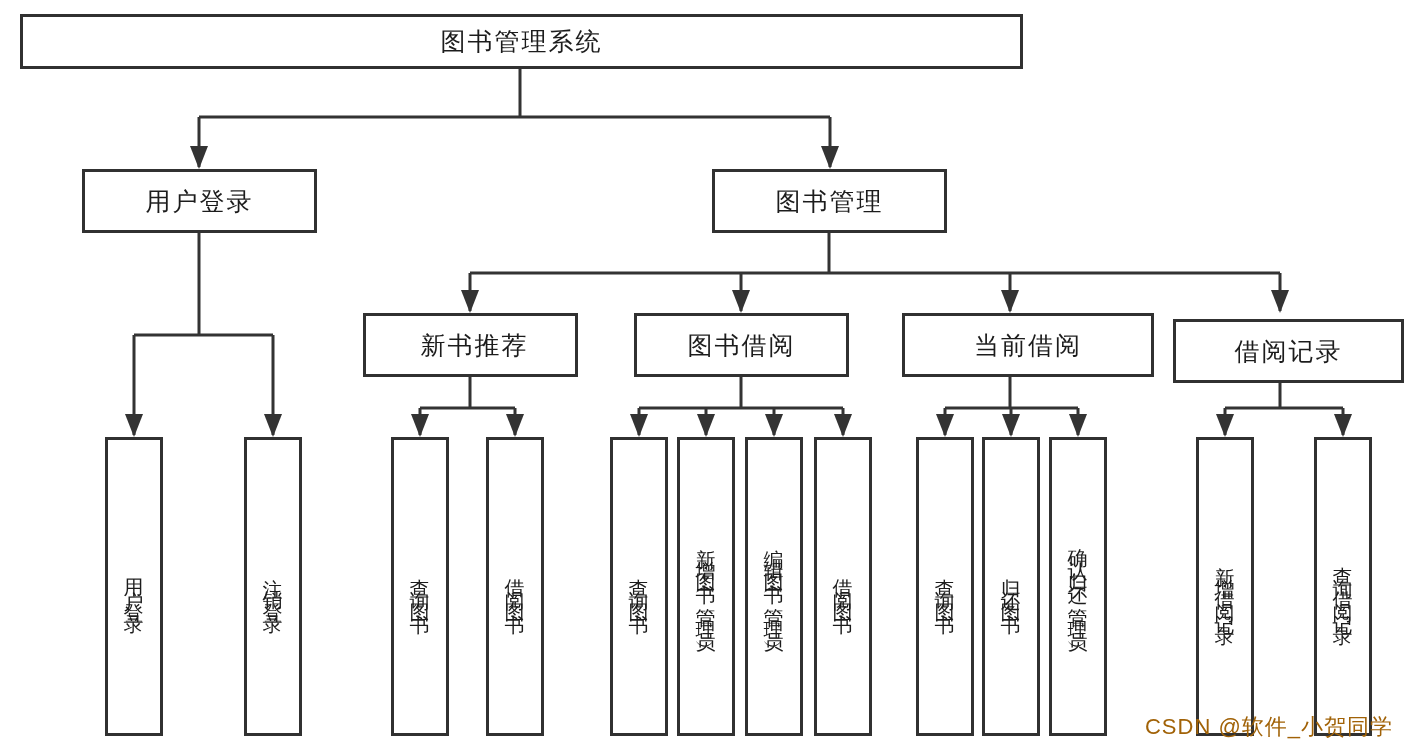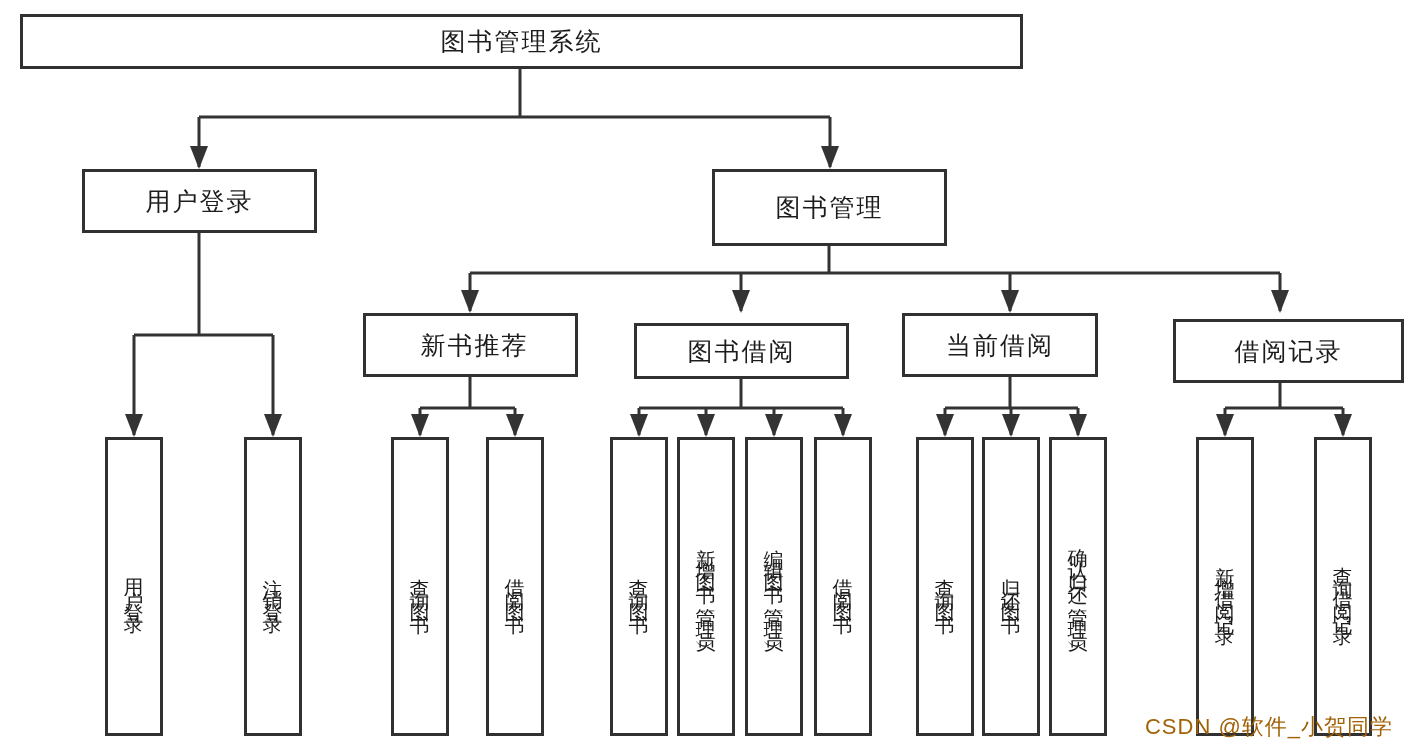--- a/index.html
+++ b/index.html
@@ -24,24 +24,24 @@
     line-height:52px; white-space:nowrap;
   }
   #watermark {
     position:absolute; right:12px; bottom:5px;
     font-size:22px; letter-spacing:1px;
     color:#a16207; white-space:nowrap;
   }
   
   #n-root            { left:20px;   top:14px;  width:1003px; height:55px; }
   #n-user-login      { left:82px;   top:169px; width:235px;  height:64px; }
-  #n-book-management { left:712px;  top:169px; width:235px;  height:77px; }
+  #n-book-management { left:712px;  top:169px; width:235px;  height:64px; }
   #n-new-book-rec    { left:363px;  top:313px; width:215px;  height:64px;padding-left:8px; }
-  #n-book-borrowing  { left:634px;  top:323px; width:215px;  height:56px; }
-  #n-current-borrow  { left:902px;  top:313px; width:196px;  height:64px;font-family:Liberation Serif, serif; }
+  #n-book-borrowing  { left:634px;  top:313px; width:215px;  height:64px; }
+  #n-current-borrow  { left:902px;  top:313px; width:252px;  height:64px;font-family:Liberation Serif, serif; }
   #n-borrow-records  { left:1173px; top:313px; width:231px;  height:64px;margin-top:6px; }
   .leaf              { top:437px; width:58px; height:299px; }
   #l-user-login      { left:105px;  }
   #l-logout          { left:244px;  }
   #l-query-books-1   { left:391px;  }
   #l-borrow-books-1  { left:486px;  }
   #l-query-books-2   { left:610px;  }
   #l-add-book        { left:677px;  }
   #l-edit-book       { left:745px;  }
   #l-borrow-books-2  { left:814px;  }

